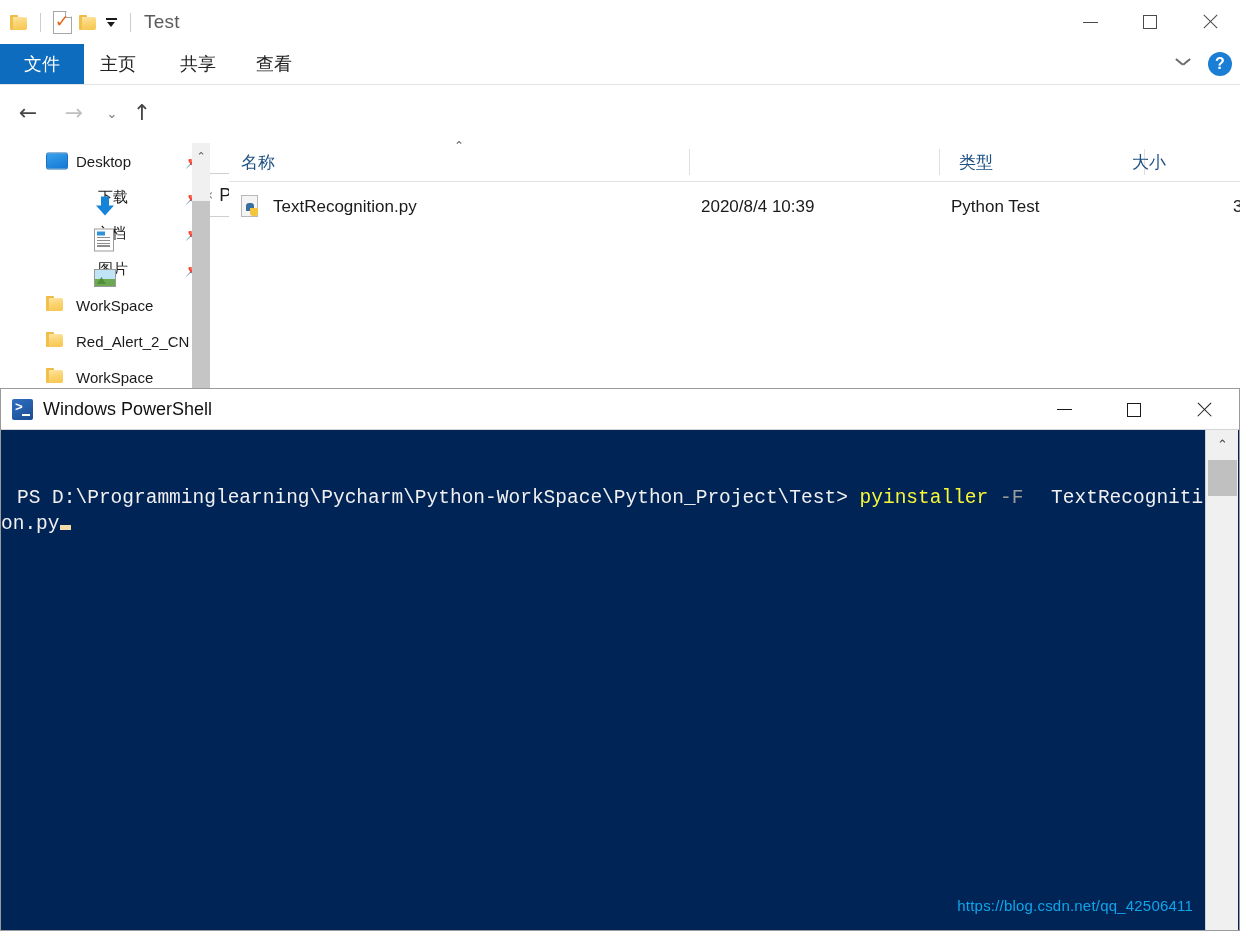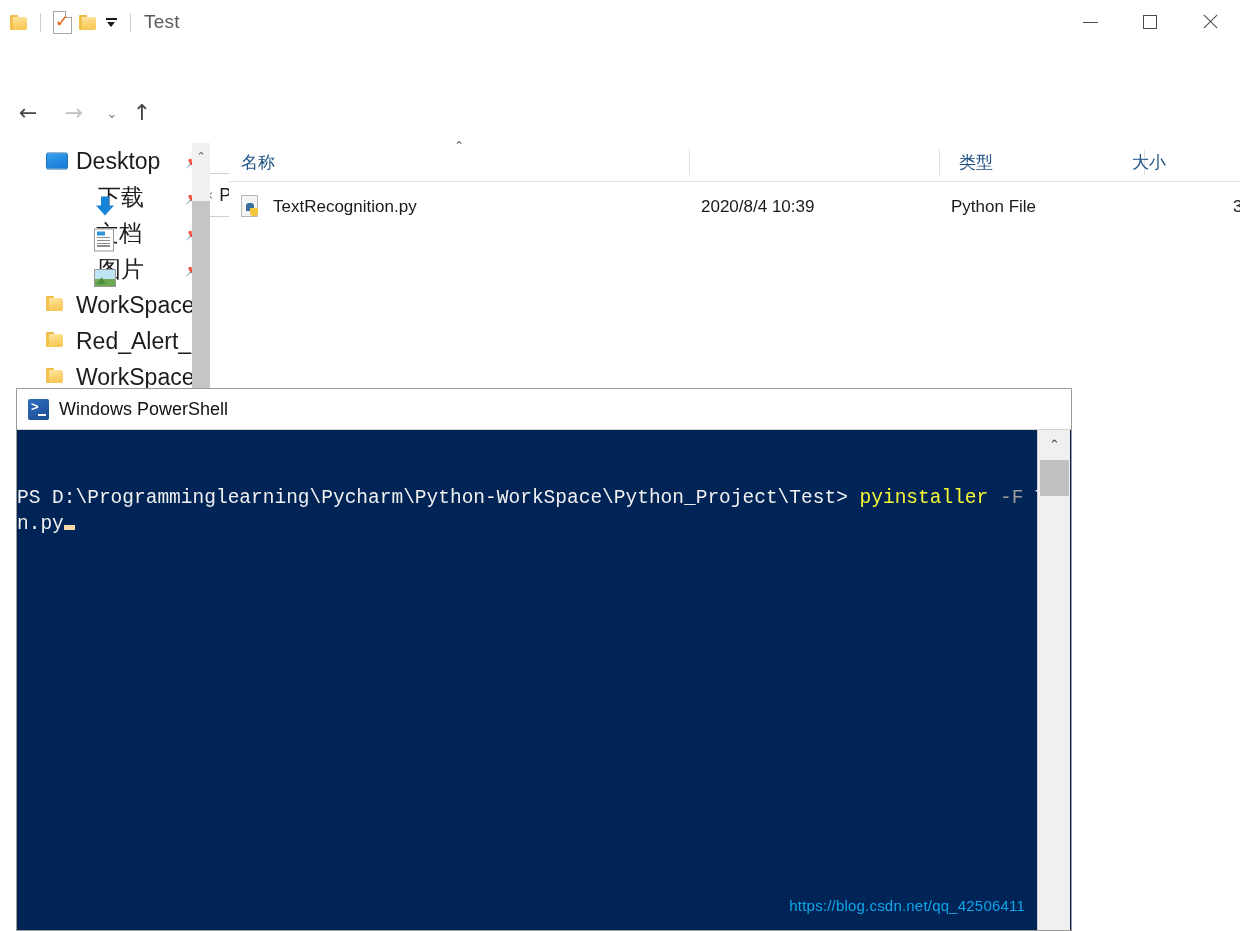--- a/index.html
+++ b/index.html
@@ -314,21 +314,21 @@
   }
   .side-item {
     position: relative;
     height: 36px;
     display: flex;
     align-items: center;
     padding-left: 48px;
     box-sizing: border-box;
   }
   .side-label {
-    font-size: 23px;
+    font-size: 15px;
     color: #1b1b1b;
     white-space: nowrap;
   }
   .side-ico {
     position: absolute;
     left: 46px; top: 50%;
     transform: translateY(-50%);
     width: 22px; height: 18px;
   }
   .side-item .side-label { margin-left: 28px; }
@@ -493,22 +493,22 @@
     position: absolute;
     left: 9px; top: 13px;
     width: 8px; height: 8px;
     background: #f2c53d;
     border-radius: 0 0 3px 3px;
   }
 
   
   #powershell {
     position: absolute;
-    left: 16px; top: 388px;
-    width: 1056px;
+    left: 0; top: 388px;
+    width: 1240px;
     height: 543px;
     background: #012456;
     border: 1px solid #9a9a9a;
     box-sizing: border-box;
     overflow: hidden;
   }
   .ps-titlebar {
     position: absolute;
     left: 0; top: 0;
     width: 1238px; height: 41px;
@@ -580,21 +580,21 @@
     line-height: 26px;
     color: #f2f2f2;
     padding: 3px 0 0 0;
     overflow: hidden;
     white-space: pre-wrap;
     word-break: break-all;
   }
   .ps-line {
     padding-left: 0px;
   }
-  .tok-default { color: #f0f0f0; }
+  .tok-default { color: #f0f0f0; padding-left: 16px; }
   .tok-cmd     { color: #f7f737; }
   .tok-param   { color: #9c9c9c; }
   .ps-cursor {
     display: inline-block;
     width: 11px; height: 5px;
     background: #f5d9a8;
     vertical-align: -1px;
   }
   .ps-scrollbar {
     position: absolute;
@@ -648,20 +648,30 @@
         </div>
       <div class="winbtn">
           <span class="wb-max"></span>
         </div>
       <div class="winbtn">
           <span class="wb-close"></span>
         </div>
     </div>
   </div>
 
+  <div class="ribbon">
+    <div class="rb-file">文件</div>
+    <div class="rb-tab" style="left:100px;">主页</div>
+    <div class="rb-tab" style="left:180px;">共享</div>
+    <div class="rb-tab" style="left:256px;">查看</div>
+    <div class="rb-right">
+      <span class="rb-chevron"></span>
+      <span class="rb-help">?</span>
+    </div>
+  </div>
 
   <div class="navbar">
     <div class="nav-btn nav-back arrowglyph">←</div>
     <div class="nav-btn nav-fwd arrowglyph">→</div>
     <div class="nav-btn nav-recent arrowglyph">⌄</div>
     <div class="nav-btn nav-up arrowglyph">↑</div>
 
     <div class="addressbox">
       <span class="ico-folder addr-folder"></span>
       <span class="crumb-chev">«</span>
@@ -749,21 +759,21 @@
     <div class="file-row">
       <div class="fr-cell" style="left:12px;">
         <span class="ico-py">
           <span class="page"></span>
             <span class="pyb"></span>
             <span class="pyy"></span>
         </span>
         <span>TextRecognition.py</span>
       </div>
       <div class="fr-cell" style="left:472px;">2020/8/4 10:39</div>
-      <div class="fr-cell" style="left:722px;">Python File</div>
+      <div class="fr-cell" style="left:722px;">Python Test</div>
       <div class="fr-cell" style="left:1004px;">3</div>
     </div>
   </div>
 </div>
 
 <div id="powershell">
 
   <div class="ps-titlebar">
     <span class="ps-icon"></span>
     <span class="ps-title-text">Windows PowerShell</span>

